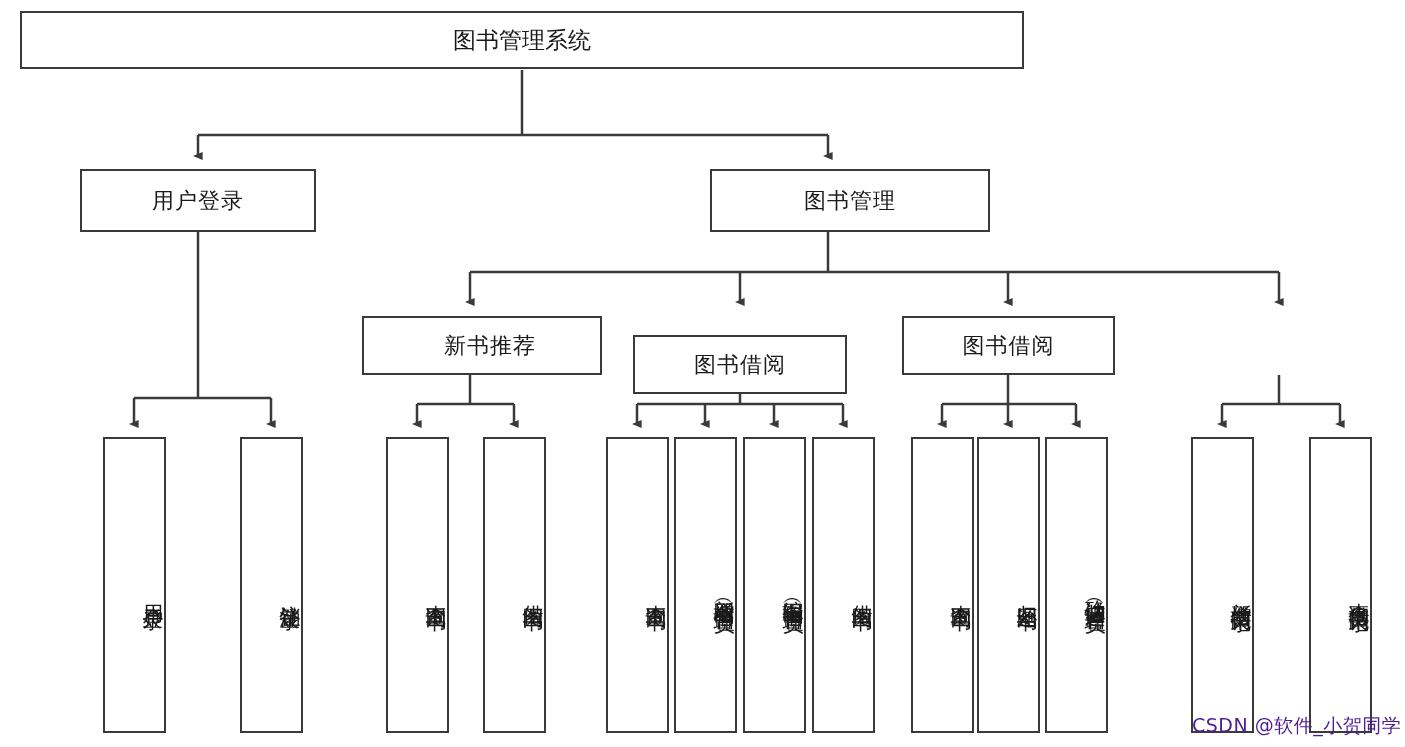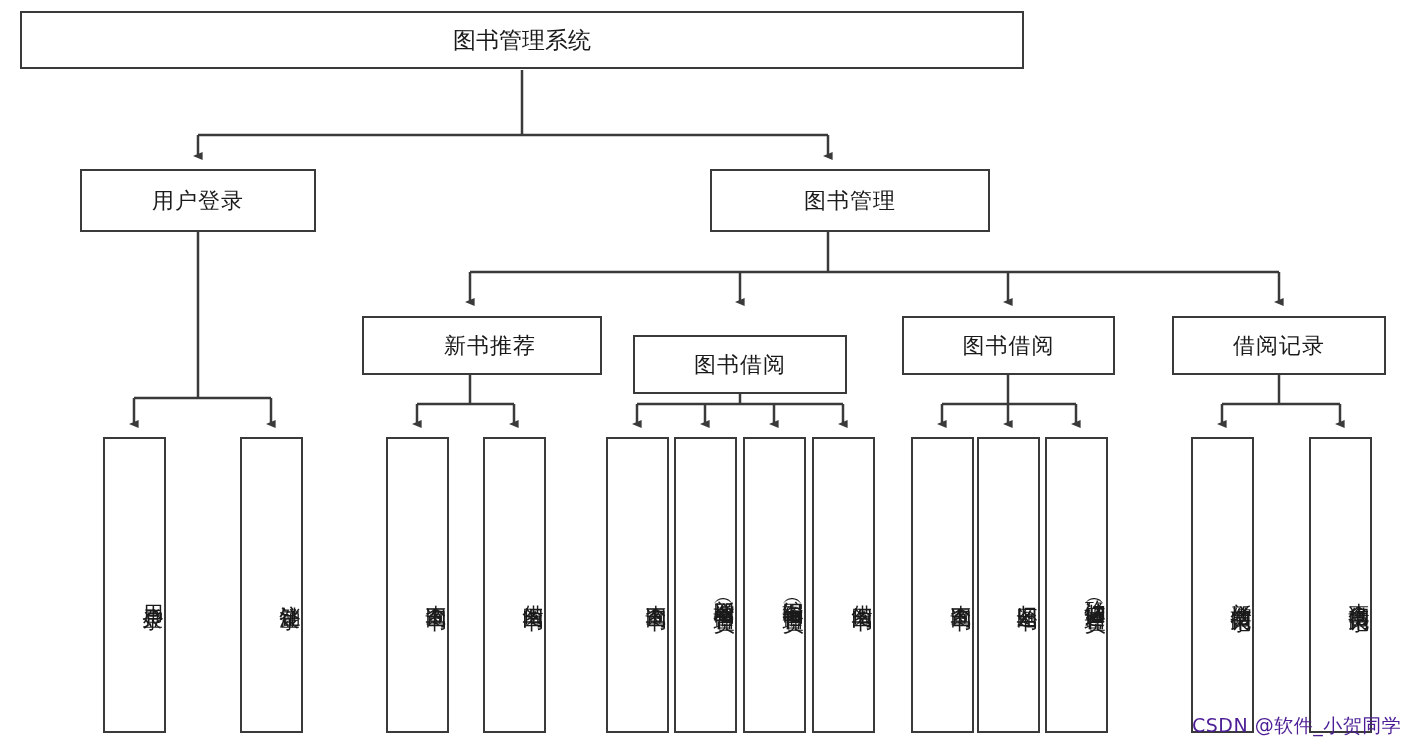--- a/index.html
+++ b/index.html
@@ -132,23 +132,20 @@
 
   <div class="node h" style="left:362px; top:316px; width:240px; height:59px;padding-left:16px;">
     <span>新书推荐</span>
   </div>
   <div class="node h" style="left:633px; top:316px; width:214px; height:59px;margin-top:19px;">
     <span>图书借阅</span>
   </div>
   <div class="node h" style="left:902px; top:316px; width:213px; height:59px;">
     <span>图书借阅</span>
   </div>
-  <div class="node h" style="left:1172px; top:316px; width:214px; height:59px;">
-    <span>借阅记录</span>
-  </div>
 
   <div class="node v" style="left:103px; top:437px; width:63px; height:296px;">
     <span>用户登录</span>
   </div>
   <div class="node v" style="left:240px; top:437px; width:63px; height:296px;">
     <span>注销登录</span>
   </div>
 
   <div class="node v" style="left:386px; top:437px; width:63px; height:296px;">
     <span>查询图书</span>

